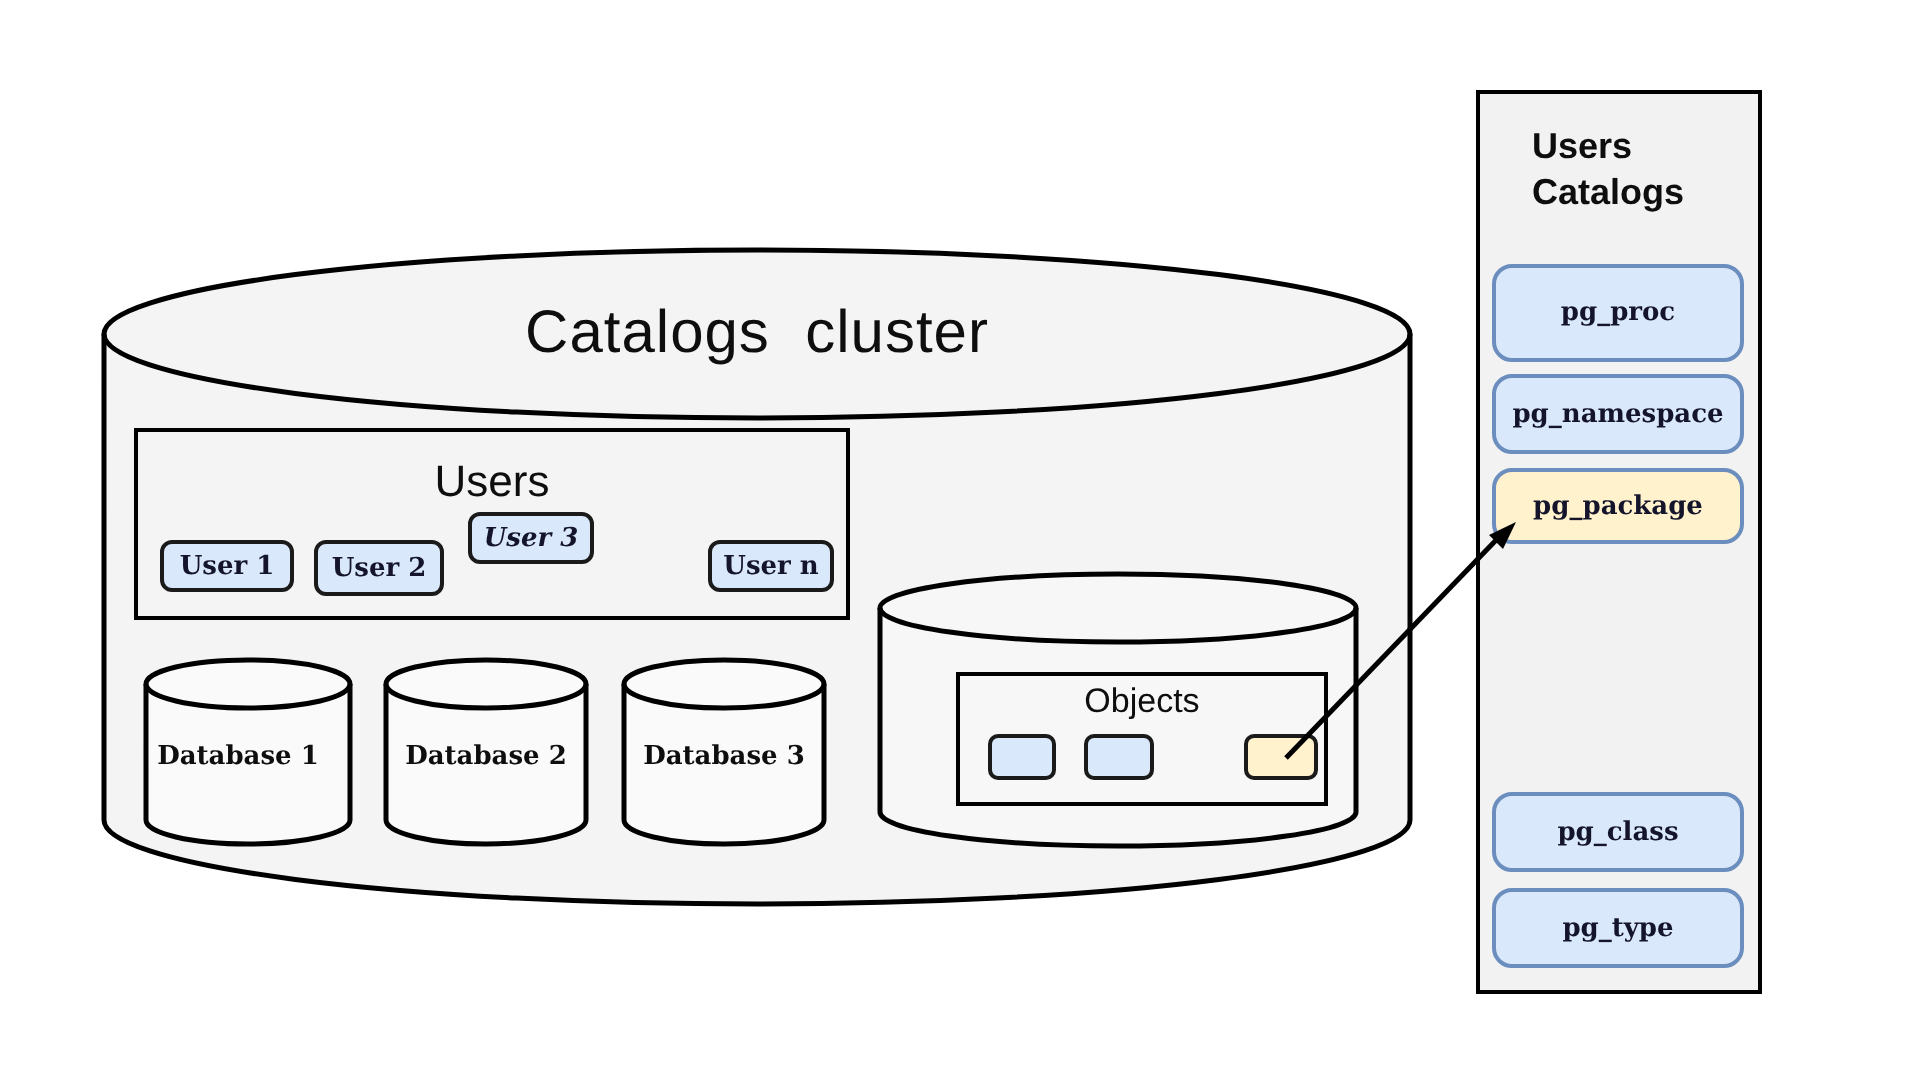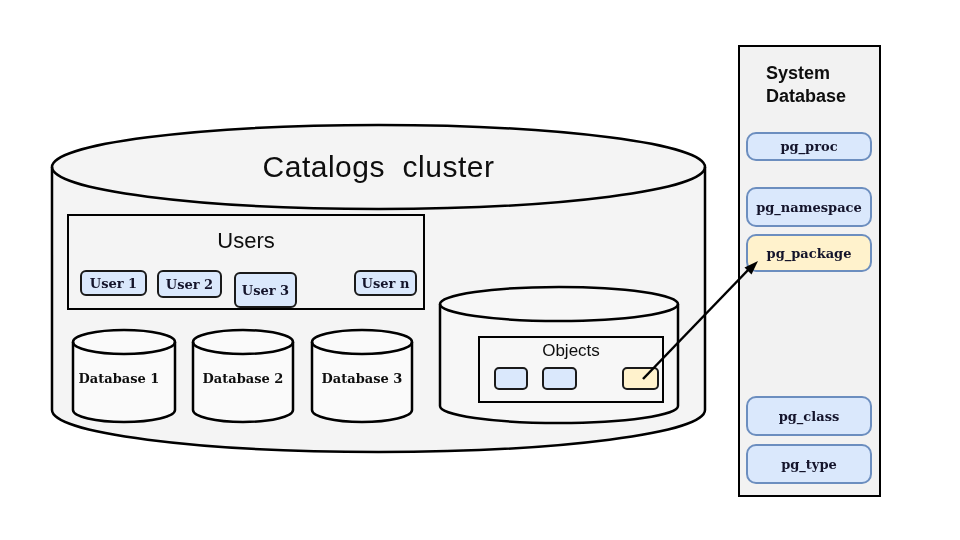--- a/index.html
+++ b/index.html
@@ -24,21 +24,21 @@
     font-size:22px;color:#0e0e0e;
   }
   .chip{
     position:absolute;box-sizing:border-box;border-radius:6px;
     background:#dae8fc;border:2px solid #1a1a1a;
     display:flex;align-items:center;justify-content:center;
     font-family:"DejaVu Serif",serif;font-weight:bold;font-size:13px;color:#14142b;
   }
   .u1{left:11px;top:54px;width:67px;height:26px;}
   .u2{left:88px;top:54px;width:65px;height:28px;}
-  .u3{left:165px;top:56px;width:63px;height:36px;}
+  .u3{left:165px;top:40px;width:63px;height:26px;font-style:italic;}
   .un{left:285px;top:54px;width:63px;height:26px;}
 
   .db-label{
     position:absolute;top:371px;text-align:center;
     font-family:"DejaVu Serif",serif;font-weight:bold;font-size:13px;color:#0e0e0e;
   }
   .db1{left:73px;width:92px;}
   .db2{left:193px;width:100px;}
   .db3{left:312px;width:100px;}
 
@@ -65,21 +65,21 @@
   .catalog-title{
     position:absolute;left:26px;top:15px;width:95px;
     font-size:18px;font-weight:bold;color:#0e0e0e;line-height:23px;
   }
   .cat-chip{
     position:absolute;left:6px;width:126px;box-sizing:border-box;border-radius:10px;
     background:#dae8fc;border:2px solid #6c8ebf;
     display:flex;align-items:center;justify-content:center;
     font-family:"DejaVu Serif",serif;font-weight:bold;font-size:13px;color:#14142b;
   }
-  .c1{top:85px;height:29px;}
+  .c1{top:85px;height:49px;}
   .c2{top:140px;height:40px;}
   .c3{top:187px;height:38px;background:#fff2cc;}
   .c4{top:349px;height:40px;}
   .c5{top:397px;height:40px;}
 </style>
 </head>
 <body>
 
 <div class="stage">
 
@@ -126,21 +126,21 @@
   <div class="db-label db3">Database 3</div>
 
   <div class="objects-box">
     <div class="objects-title">Objects</div>
     <div class="obj ob1"></div>
     <div class="obj ob2"></div>
     <div class="obj ob3"></div>
   </div>
 
   <div class="catalog-panel">
-    <div class="catalog-title">System Database</div>
+    <div class="catalog-title">Users Catalogs</div>
     <div class="cat-chip c1">pg_proc</div>
     <div class="cat-chip c2">pg_namespace</div>
     <div class="cat-chip c3">pg_package</div>
     <div class="cat-chip c4">pg_class</div>
     <div class="cat-chip c5">pg_type</div>
   </div>
 
   <svg class="layer toplayer" viewBox="0 0 960 540" xmlns="http://www.w3.org/2000/svg">
     <g>
       <line x1="643" y1="379" x2="750" y2="268" stroke="#000" stroke-width="2.5"></line>

